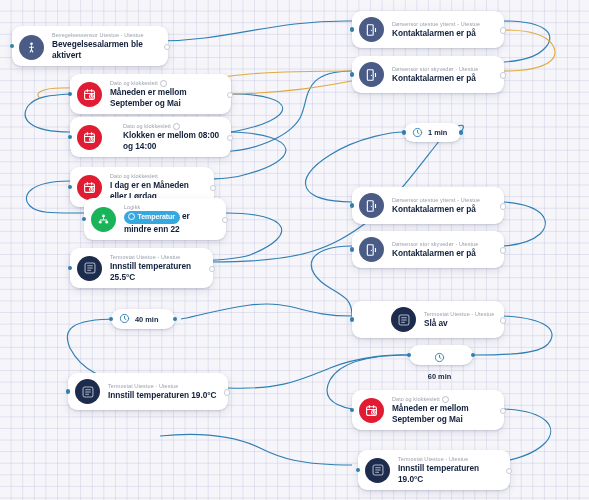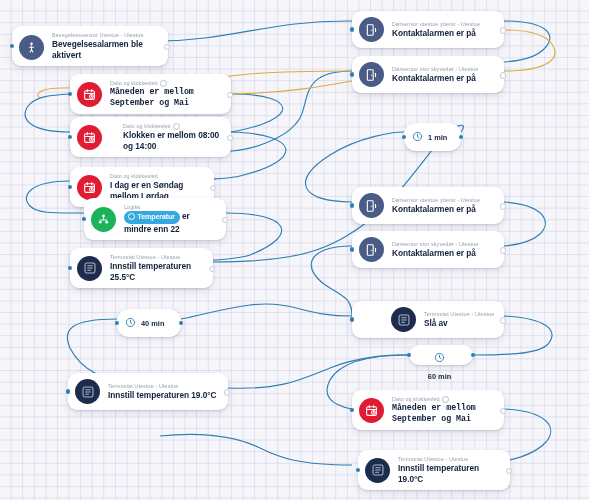--- a/index.html
+++ b/index.html
@@ -43,21 +43,21 @@
   }
   .sub .info{
     display:inline-block;width:5px;height:5px;border-radius:50%;
     border:.6px solid #b9bec9;color:#b9bec9;font-size:4px;
     line-height:4px;text-align:center;
   }
   .title{
     font-size:8.3px;color:#12203c;font-weight:700;
     line-height:10.5px;letter-spacing:-.05px;
   }
-  .title.two{white-space:normal;font-family:Liberation Mono, monospace;}
+  .title.two{white-space:normal;}
   .pill{
     display:inline-block;background:#35a8e0;color:#fff;
     border-radius:7px;padding:1px 5px 1px 4px;font-size:7px;font-weight:700;
     vertical-align:middle;margin-right:2px;
   }
   .pill .dot{
     display:inline-block;width:5px;height:5px;border-radius:50%;
     border:.8px solid rgba(255,255,255,.95);margin-right:2.5px;
     vertical-align:-.5px;
   }
@@ -209,21 +209,21 @@
             <rect x="3" y="5" width="18" height="16" rx="2.5"></rect>
             <path d="M3 10h18M8 3v4M16 3v4"></path>
             <circle cx="15.5" cy="15.5" r="3.4" fill="#e11b32"></circle>
             <path d="M15.5 13.8v1.8l1.2.8"></path>
           </svg>
         </div>
         <div class="txt">
           <div class="sub">
             <span>Dato og klokkeslett</span>
           </div>
-          <div class="title">I dag er en Søndag mellom Lørdag</div>
+          <div class="title">I dag er en Måneden eller Lørdag</div>
         </div>
         <span class="port left"></span>
         <span class="port right hollow"></span>
       </div>
       <div class="node" style="left: 84px; top: 198px; width: 142px; min-height: 30px;">
         <div class="ico" style="background: rgb(25, 179, 90);">
           <svg width="13" height="13" viewBox="0 0 24 24" fill="#ffffff" stroke="none">
             <circle cx="12" cy="5.5" r="2.6"></circle>
             <circle cx="6" cy="17" r="2.6"></circle>
             <circle cx="18" cy="17" r="2.6"></circle>
@@ -352,30 +352,30 @@
           <div class="sub">
             <span>Termostat Utestue - Utestue</span>
           </div>
           <div class="title">Innstill temperaturen 19.0°C</div>
         </div>
         <span class="port left"></span>
         <span class="port right hollow"></span>
       </div>
     </div>
   <div id="timers-root">
-      <div class="timer" style="left: 404px; top: 123px; width: 57px; height: 28px;">
+      <div class="timer" style="left: 404px; top: 123px; width: 57px; height: 19px;">
         <span><svg class="clock" viewBox="0 0 24 24" fill="none" stroke="#2f7fb3" stroke-width="2" stroke-linecap="round">
             <circle cx="12" cy="12" r="9"></circle>
             <path d="M12 7v5.2l3.2 2"></path>
           </svg></span>
         <span class="lbl">1 min</span>
         <span class="port left"></span>
         <span class="port right"></span>
       </div>
-      <div class="timer" style="left: 117px; top: 309px; width: 64px; height: 28px;">
+      <div class="timer" style="left: 111px; top: 309px; width: 64px; height: 20px;">
         <span><svg class="clock" viewBox="0 0 24 24" fill="none" stroke="#2f7fb3" stroke-width="2" stroke-linecap="round">
             <circle cx="12" cy="12" r="9"></circle>
             <path d="M12 7v5.2l3.2 2"></path>
           </svg></span>
         <span class="lbl">40 min</span>
         <span class="port left"></span>
         <span class="port right"></span>
       </div>
       <div class="timer" style="left: 409px; top: 345px; width: 64px; height: 20px; flex-direction: column;">
         <span><svg class="clock" viewBox="0 0 24 24" fill="none" stroke="#2f7fb3" stroke-width="2" stroke-linecap="round">

